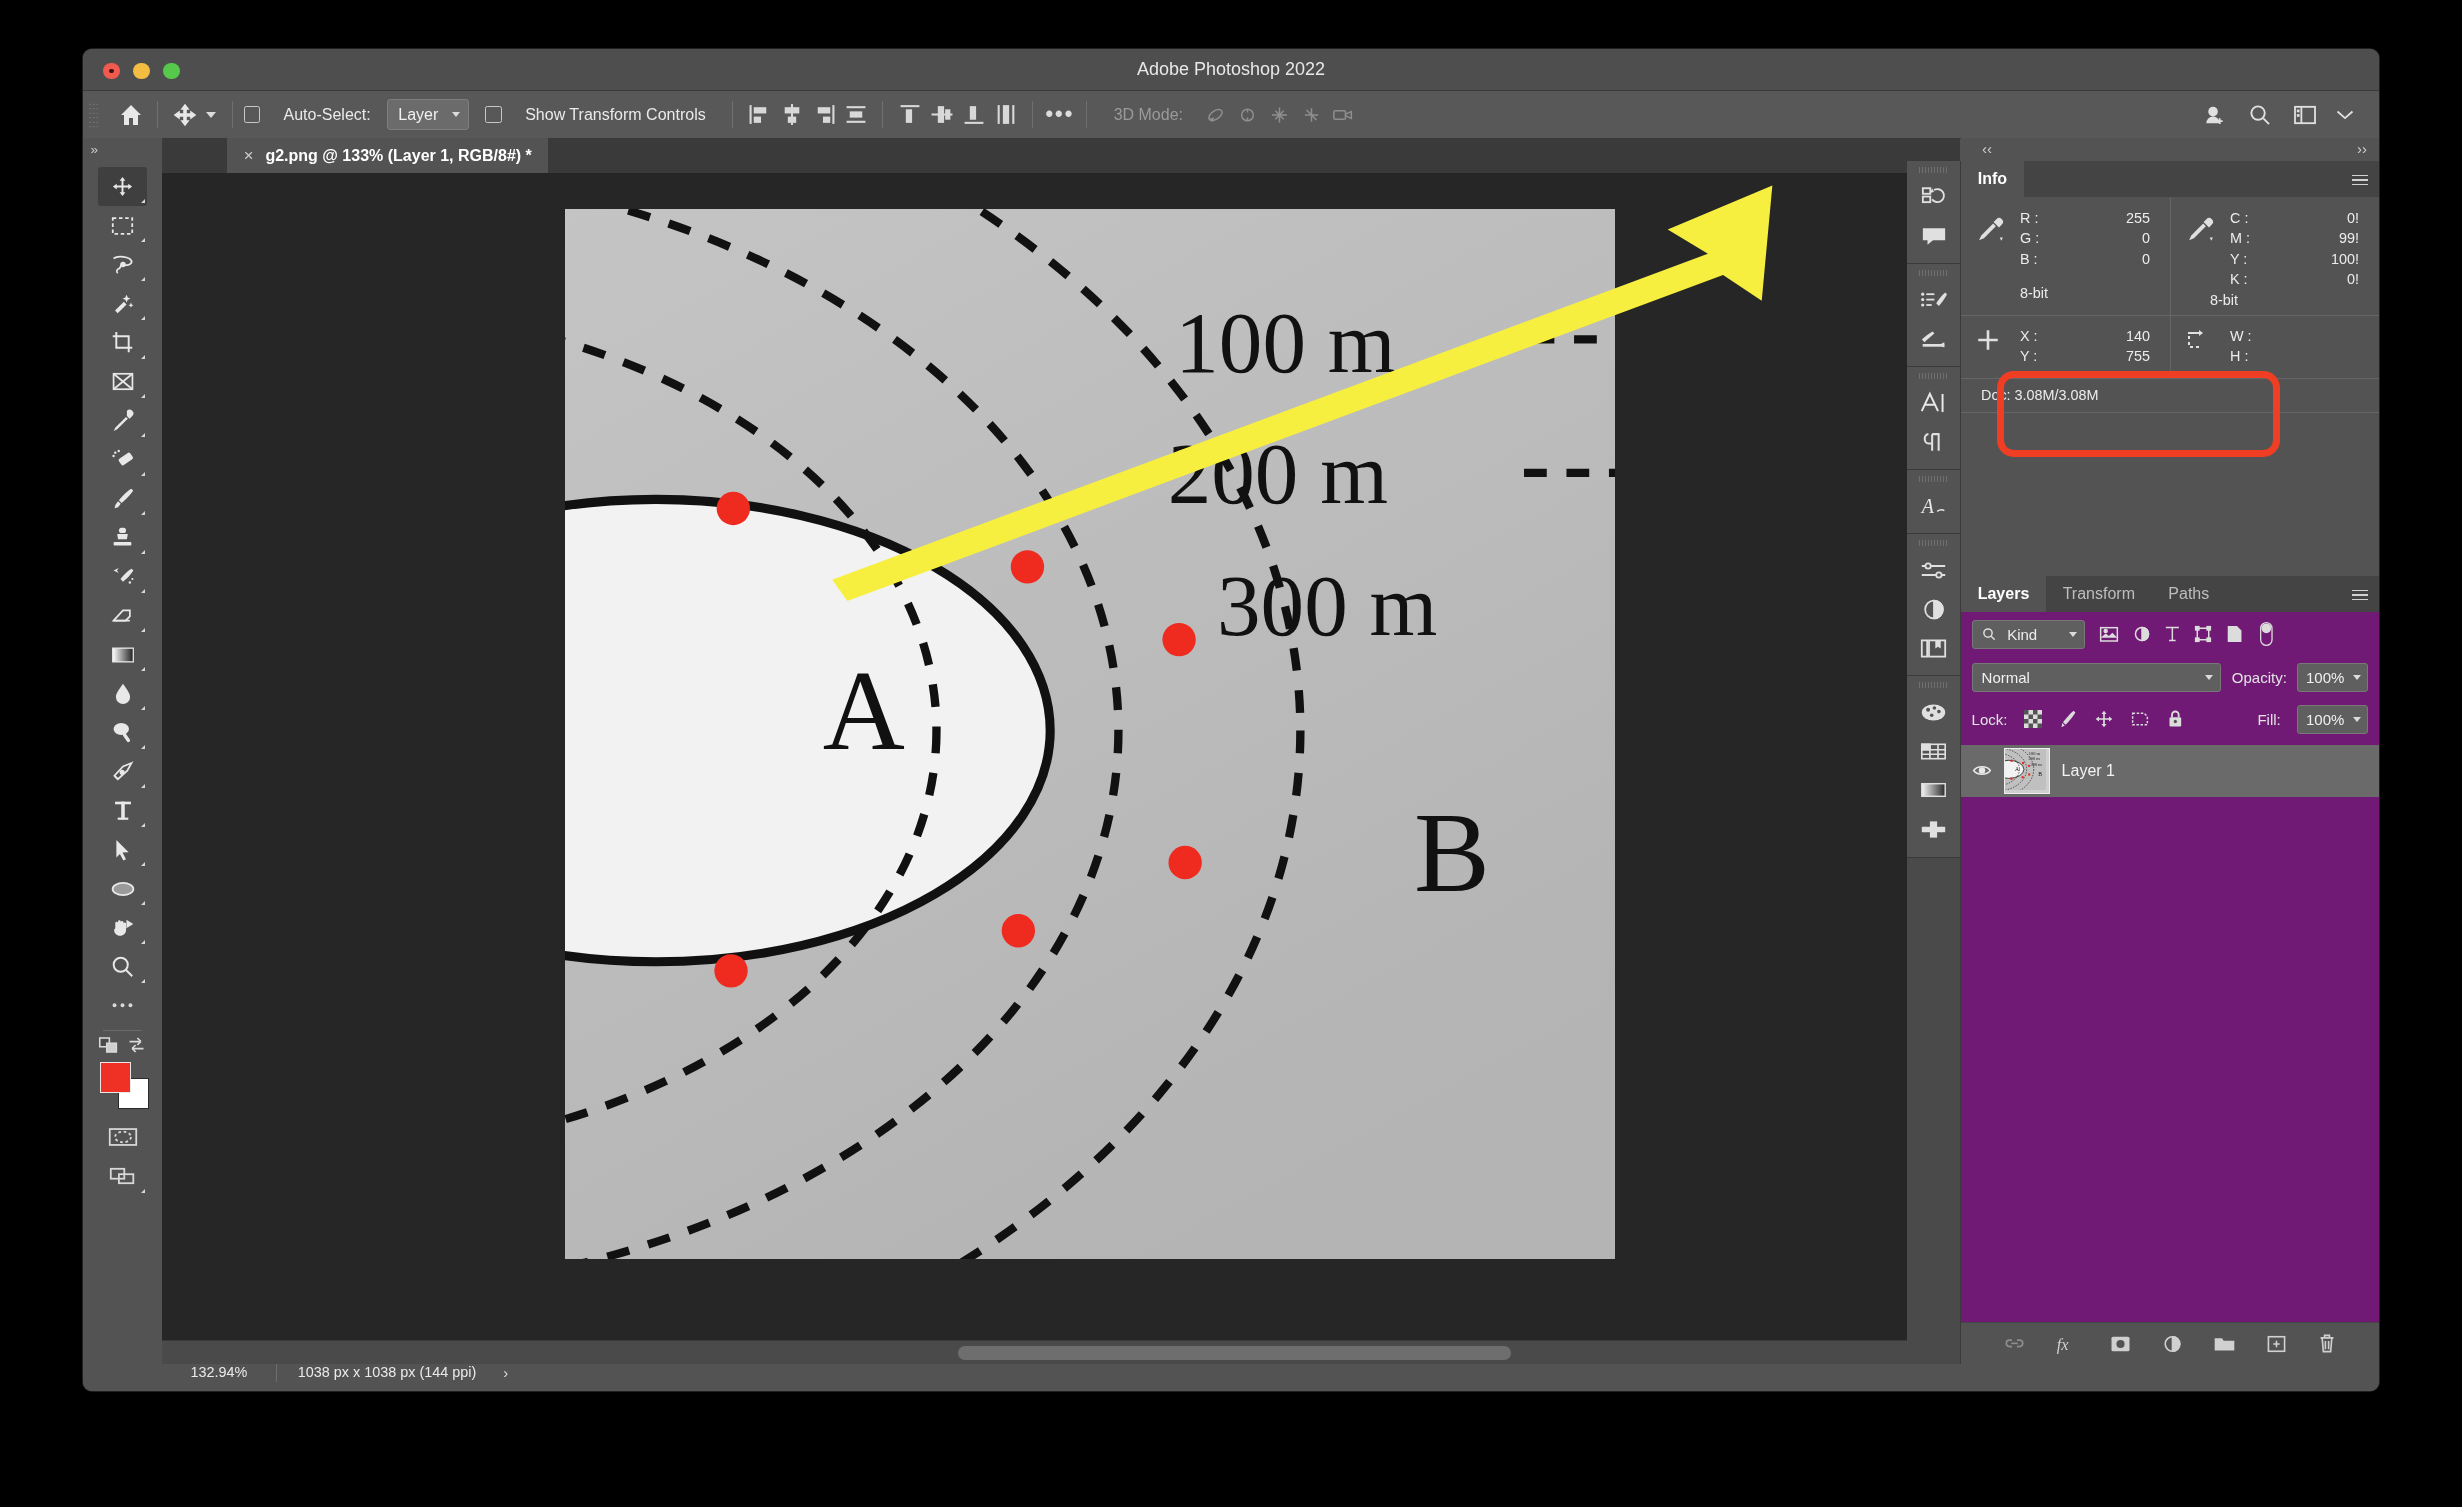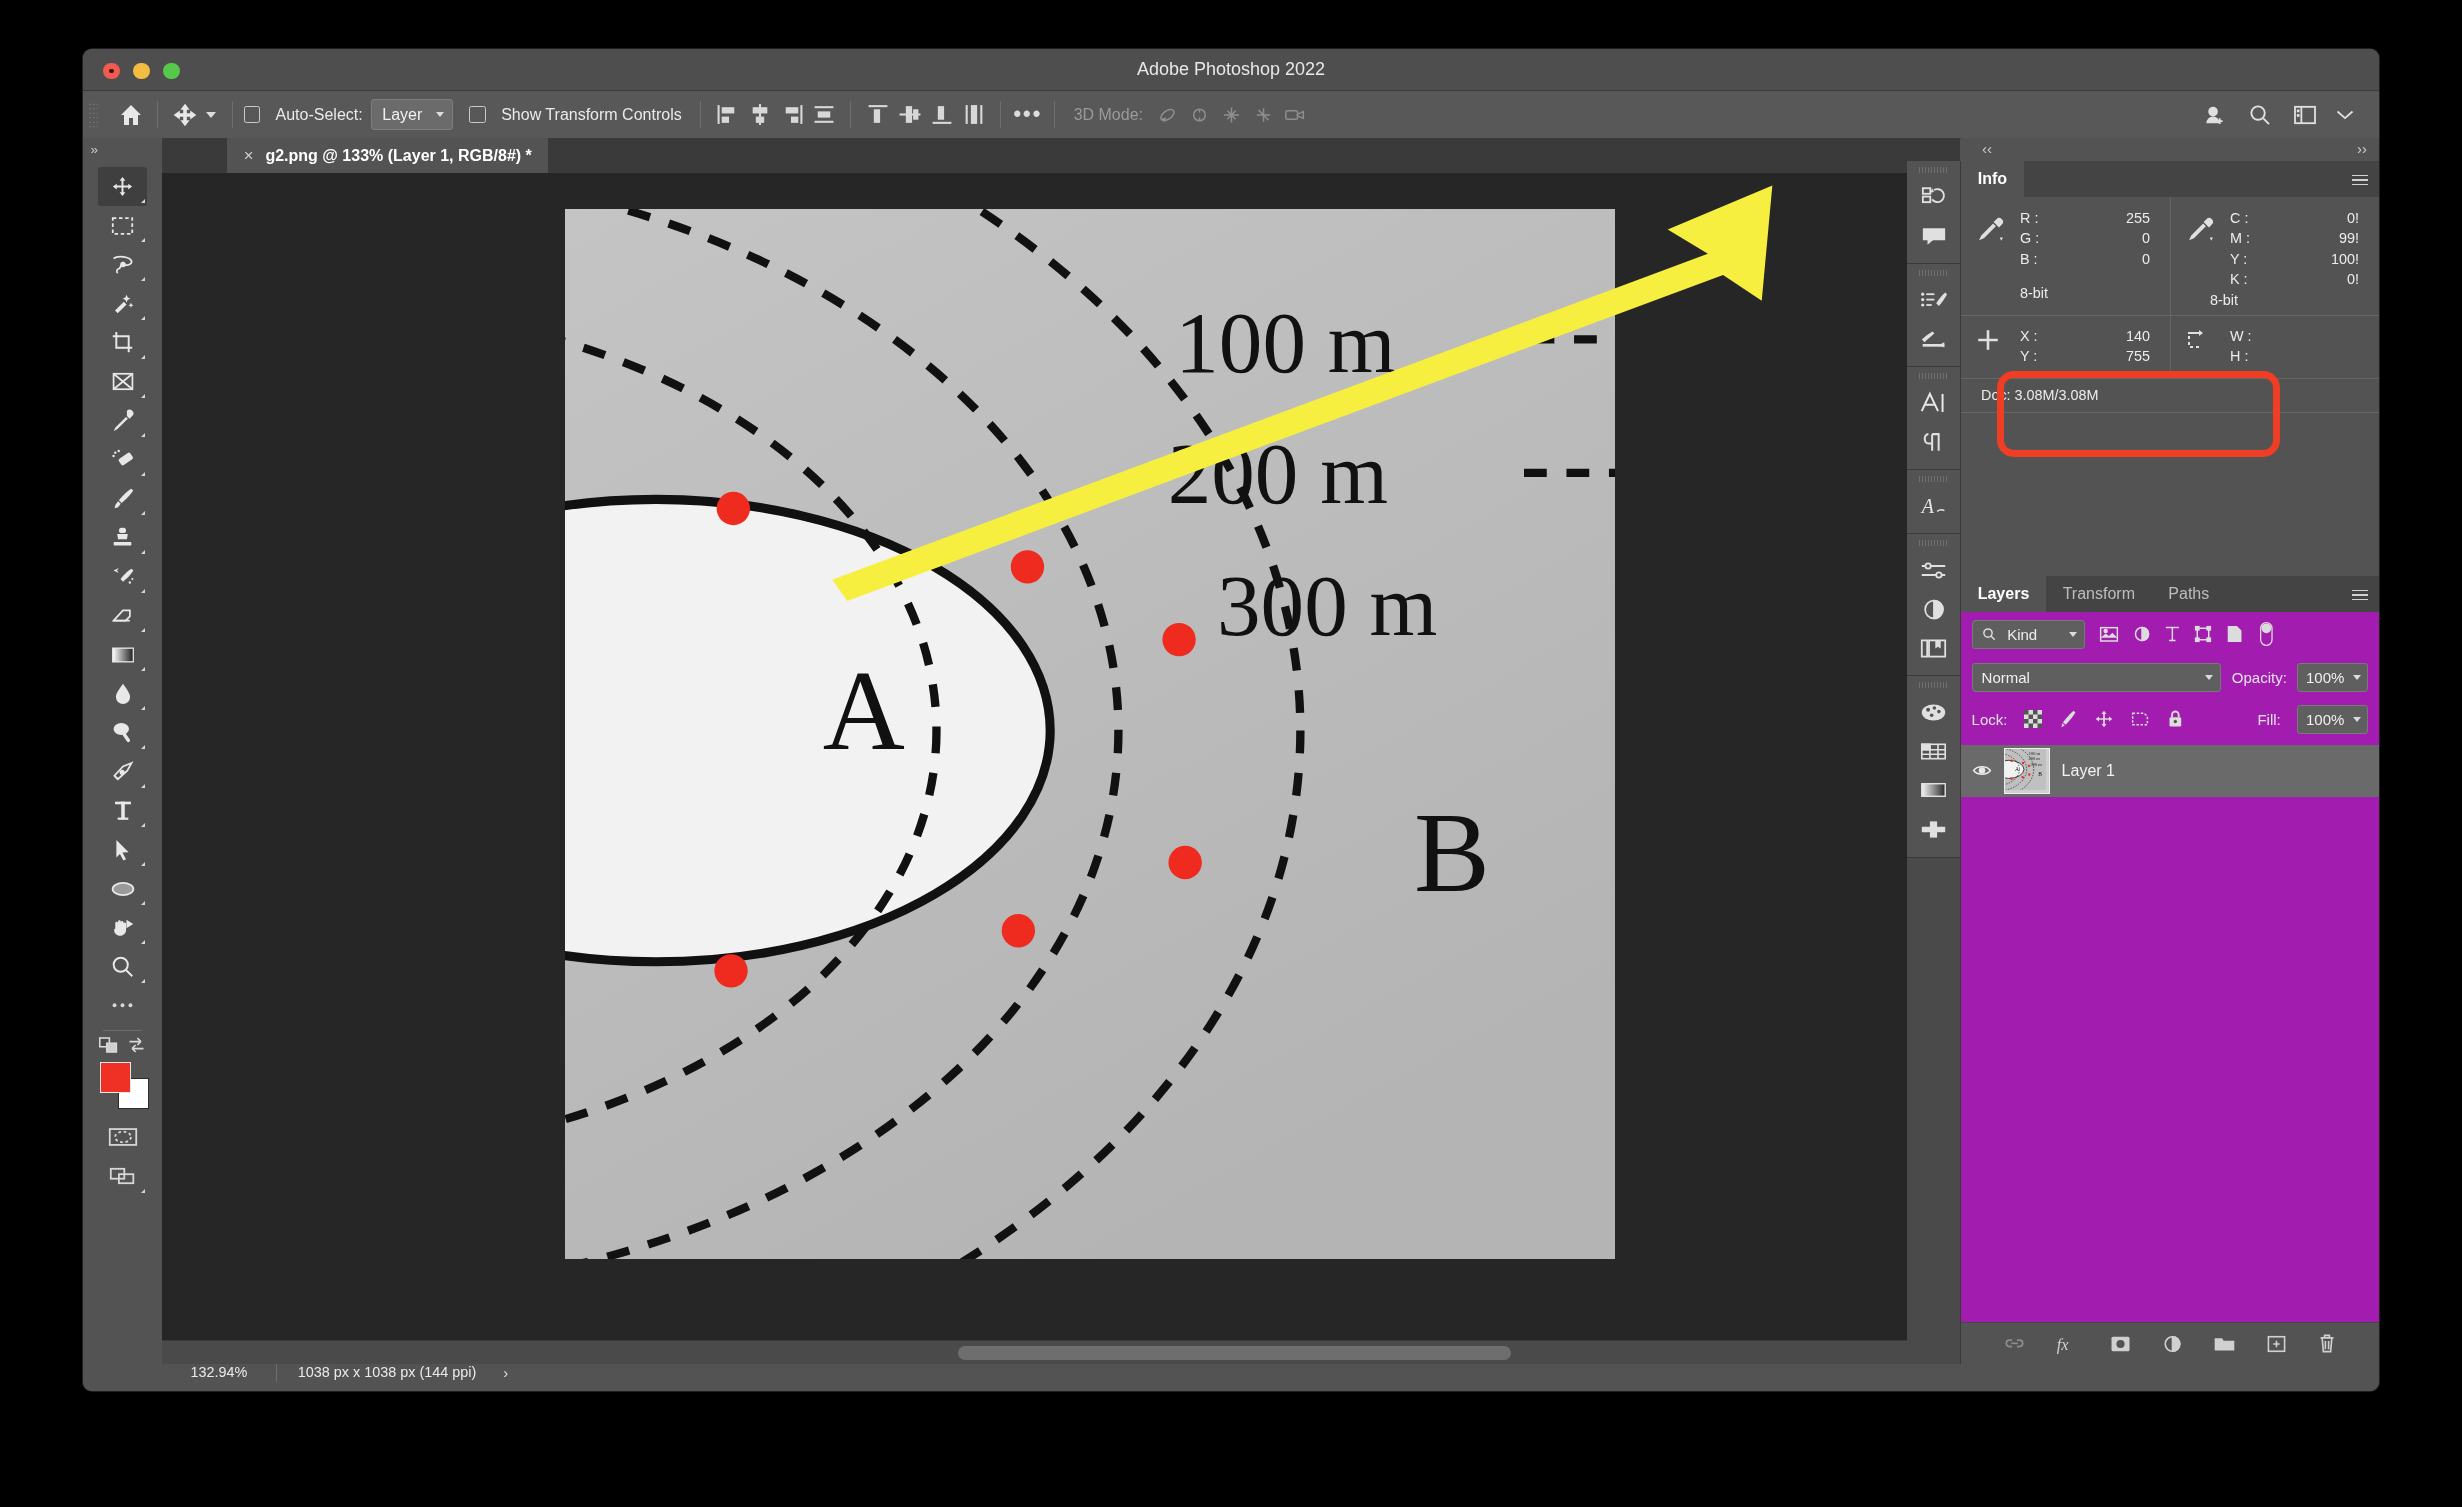--- a/index.html
+++ b/index.html
@@ -49,21 +49,21 @@
     background-image: radial-gradient(#787878 0.8px, transparent 0.8px);
     background-size: 3.8px 4.5px;
   }
   .ob-sep {
     width:0.8px; height:27px; background:#6f6f6f; margin:0 10.6px;
   }
   .ob-btn {
     display:flex; align-items:center; justify-content:center;
     height:33px; min-width:32px; color:#e2e2e2;
   }
-  .ob-label { color:#eaeaea; font-size:16px; margin:0 8px; white-space:nowrap; }
+  .ob-label { color:#eaeaea; font-size:16px; margin:0 16px; white-space:nowrap; }
   .ob-label.dim { color:#9a9a9a; }
   .chk {
     width:14.4px; height:14.4px; border:1.5px solid #c9c9c9; border-radius:2.3px;
     background:transparent; display:inline-block; margin-right:7.6px;
   }
   .ddbox {
     background:#6b6b6b; border:0.8px solid #7e7e7e; border-radius:3px;
     height:29px; display:flex; align-items:center; padding:0 7.6px 0 10.6px;
     color:#f0f0f0; font-size:16px; gap:13.6px;
   }
@@ -195,21 +195,21 @@
   .divider { height:0.8px; background:#666; }
   .xyrow { display:flex; }
   .xycell { width:50%; padding:10.6px 0 10.6px 0; position:relative; box-sizing:border-box; }
   .xycell + .xycell { border-left:0.8px solid #666; }
   .docline { padding:9px 0 9px 20px; color:#ececec; font-size:14.4px; }
   .redbox {
     position:absolute; left:1914px; top:322px; width:269px; height:72px;
     border:7.6px solid #ef3e23; border-radius:16.7px; pointer-events:none; z-index:40;
   }
   
-  .layerspanel { position:absolute; left:0; right:0; top:415px; bottom:0; background:#a21caf;}
+  .layerspanel { position:absolute; left:0; right:0; top:415px; bottom:0; background:#701a75;}
   .lp-filter { height:44px; display:flex; align-items:center; padding:0 10.6px; gap:13.6px; }
   .kindbox {
     background:#5f5f5f; border:0.8px solid #787878; border-radius:3px;
     height:27px; display:flex; align-items:center; gap:10.6px; padding:0 7.6px 0 9px;
     color:#ececec; font-size:15px;
   }
   .fic { color:#dcdcdc; display:flex; align-items:center; }
   .lp-blend { height:42px; display:flex; align-items:center; padding:0 10.6px; gap:10.6px; }
   .selbox {
     background:#5f5f5f; border:0.8px solid #787878; border-radius:3px; height:27px;

